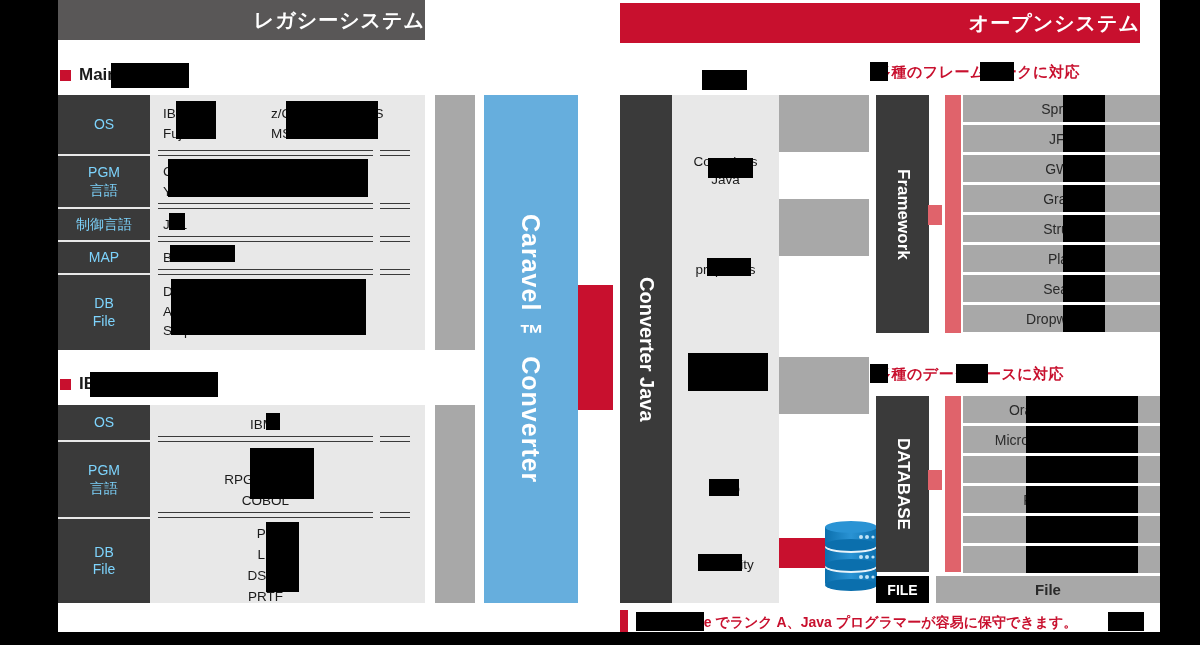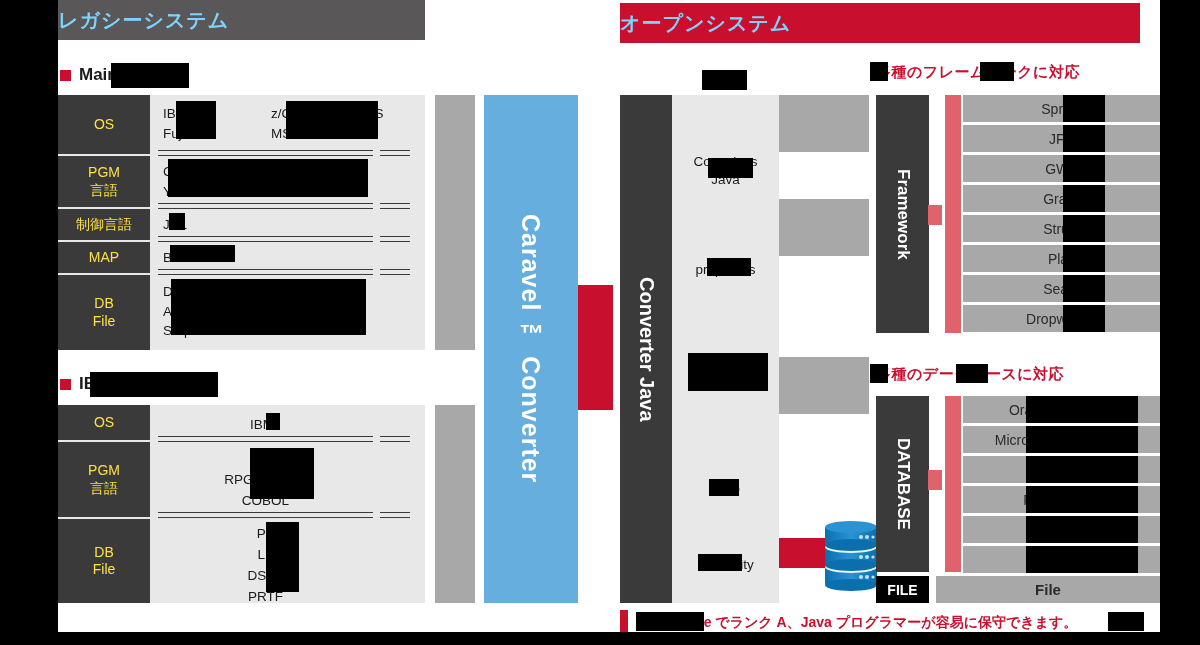--- a/index.html
+++ b/index.html
@@ -8,40 +8,40 @@
     background:#000;
     font-family:"Liberation Sans","DejaVu Sans",sans-serif;
     overflow:hidden;
   }
   #stage{position:relative;width:1200px;height:645px;background:#000;}
   .canvas{position:absolute;left:58px;top:0;width:1102px;height:632px;background:#fff;}
 
   
   .banner{
     position:absolute;height:40px;line-height:40px;
-    text-align:left;color:#7dd3fc;font-weight:bold;font-size:20px;
+    text-align:right;color:#ffffff;font-weight:bold;font-size:20px;
     letter-spacing:1px;
   }
   .banner-legacy{left:0px;top:0px;width:367px;background:#595757;}
   .banner-open{left:562px;top:3px;width:520px;background:#c8102e;}
 
   
   .sec-head{position:absolute;font-weight:bold;font-size:17px;color:#1a1a1a;
             white-space:nowrap;height:22px;line-height:22px;}
   .sec-bullet{position:absolute;width:11px;height:11px;background:#c8102e;}
 
   .redhead{position:absolute;font-weight:bold;font-size:15px;color:#c8102e;
            white-space:nowrap;height:20px;line-height:20px;letter-spacing:0.5px;}
 
   
   .redact{position:absolute;background:#000;}
 
   
   .tbl{position:absolute;background:#e8e8e8;}
-  .lbl-col{position:absolute;left:0;width:92px;background:#3a3a3a;color:#fde047;
+  .lbl-col{position:absolute;left:0;width:92px;background:#3a3a3a;color:#7dd3fc;
            display:flex;align-items:center;justify-content:center;
            text-align:center;font-size:14px;line-height:1.25;}
   .lbl-sep{position:absolute;left:0;width:92px;height:2px;background:#e8e8e8;}
   .cellrow{position:absolute;color:#1a1a1a;font-size:13.5px;line-height:1.45;}
   .sep{position:absolute;height:4px;border-top:1px solid #3a3a3a;border-bottom:1px solid #3a3a3a;}
 
   
   .vbar{position:absolute;display:flex;align-items:center;justify-content:center;}
   .vtext{writing-mode:vertical-rl;text-orientation:mixed;white-space:nowrap;
          color:#fff;font-weight:bold;}

